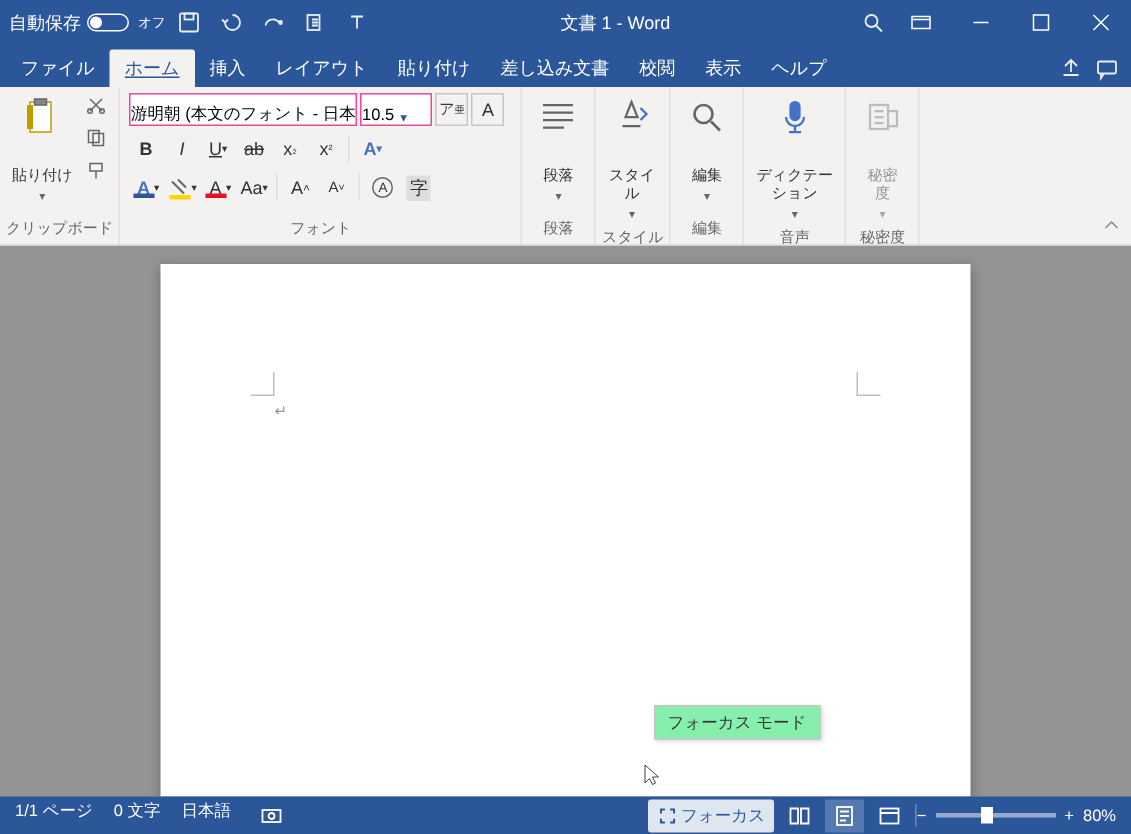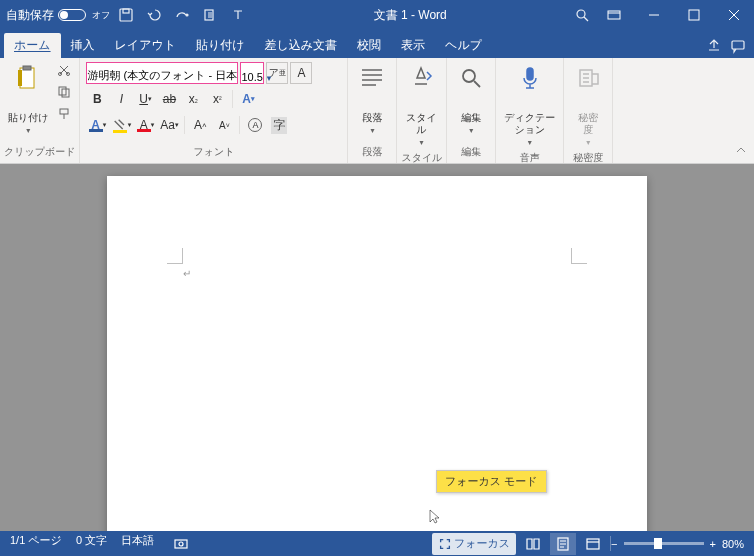--- a/index.html
+++ b/index.html
@@ -40,21 +40,21 @@
 
 .clip-col { display: flex; flex-direction: column; gap: 2px; margin-left: 2px; }
 .small-btn { width: 20px; height: 20px; display: flex; align-items: center; justify-content: center; }
 .small-btn svg { width: 14px; height: 14px; }
 
 .font-rows { display: flex; flex-direction: column; gap: 4px; padding: 2px; }
 .font-row { display: flex; align-items: center; gap: 2px; }
 .combo { border: 1px solid #ec4899; background: #fff; font-size: 11px; height: 22px; display: flex; align-items: flex-end; padding: 0 0; }
 .combo .caret { margin-left: 4px; color: #2b579a; font-size: 9px; }
 .font-name { width: 152px; overflow: hidden; white-space: nowrap; }
-.font-size { width: 24px; }
+.font-size { width: 48px; }
 .fbtn { width: 22px; height: 22px; display: flex; align-items: center; justify-content: center; font-size: 12px; color: #333; }
 .fbtn svg { width: 16px; height: 16px; }
 .fbtn .sup { font-size: 8px; vertical-align: super; }
 .color-bar { width: 14px; height: 3px; margin-top: -3px; }
 .red-bar { background: #e81123; }
 .yellow-bar { background: #ffd700; }
 .blue-bar { background: #2b579a; }
 .sep-v { width: 1px; height: 18px; background: #e1dfdd; margin: 0 2px; }
 
 .para-icon svg, .style-icon svg, .find-icon svg, .dict-icon svg, .conf-icon svg, .edit-icon svg { width: 28px; height: 28px; }
@@ -64,21 +64,21 @@
 
 
 .doc-area { flex: 1; background: #949494; display: flex; justify-content: center; padding-top: 12px; overflow: hidden; }
 .page { width: 540px; height: 420px; background: #fff; box-shadow: 0 2px 8px rgba(0,0,0,.3); position: relative; }
 .margin-mark { position: absolute; width: 16px; height: 16px; }
 .mm-tl { left: 60px; top: 72px; border-bottom: 1px solid #c0c0c0; border-right: 1px solid #c0c0c0; }
 .mm-tr { right: 60px; top: 72px; border-bottom: 1px solid #c0c0c0; border-left: 1px solid #c0c0c0; }
 .cursor-mark { position: absolute; left: 76px; top: 92px; font-size: 10px; color: #999; }
 
 
-.tooltip { position: absolute; left: 436px; top: 470px; background: #fde047; border: 1px solid #c8c6c4; padding: 3px 8px; font-size: 11px; color: #333; box-shadow: 1px 1px 3px rgba(0,0,0,.2); }
+.tooltip { position: absolute; left: 436px; top: 470px; background: #86efac; border: 1px solid #c8c6c4; padding: 3px 8px; font-size: 11px; color: #333; box-shadow: 1px 1px 3px rgba(0,0,0,.2); }
 
 
 .focus-glow { position: absolute; left: 338px; top: 488px; width: 120px; height: 42px; background: radial-gradient(ellipse at center, rgba(255,255,255,.95) 0%, rgba(255,255,255,0) 70%); pointer-events: none; }
 
 
 .statusbar { height: 25px; background: #2b579a; display: flex; align-items: center; color: #fff; font-size: 11px; position: relative; }
 .sb-left { display: flex; align-items: flex-start; gap: 14px; padding-left: 10px; }
 .sb-sep { width: 1px; height: 15px; background: rgba(255,255,255,.3); }
 .sb-mid { display: flex; align-items: center; gap: 4px; margin-left: auto; }
 .sb-btn { width: 26px; height: 22px; display: flex; align-items: center; justify-content: center; }
@@ -159,20 +159,21 @@
         </div>
       <div class="sys-btn">
           <svg viewBox="0 0 14 14">
             <path d="M2 2l10 10M12 2L2 12"></path>
           </svg>
         </div>
     </div>
   </div>
 
   <div class="tabs">
+    <div class="tab">ファイル</div>
     <div class="tab active">ホーム</div>
     <div class="tab">挿入</div>
     <div class="tab">レイアウト</div>
     <div class="tab">貼り付け</div>
     <div class="tab">差し込み文書</div>
     <div class="tab">校閲</div>
     <div class="tab">表示</div>
     <div class="tab">ヘルプ</div>
     <div class="tabs-right">
       <div class="qat-btn">

